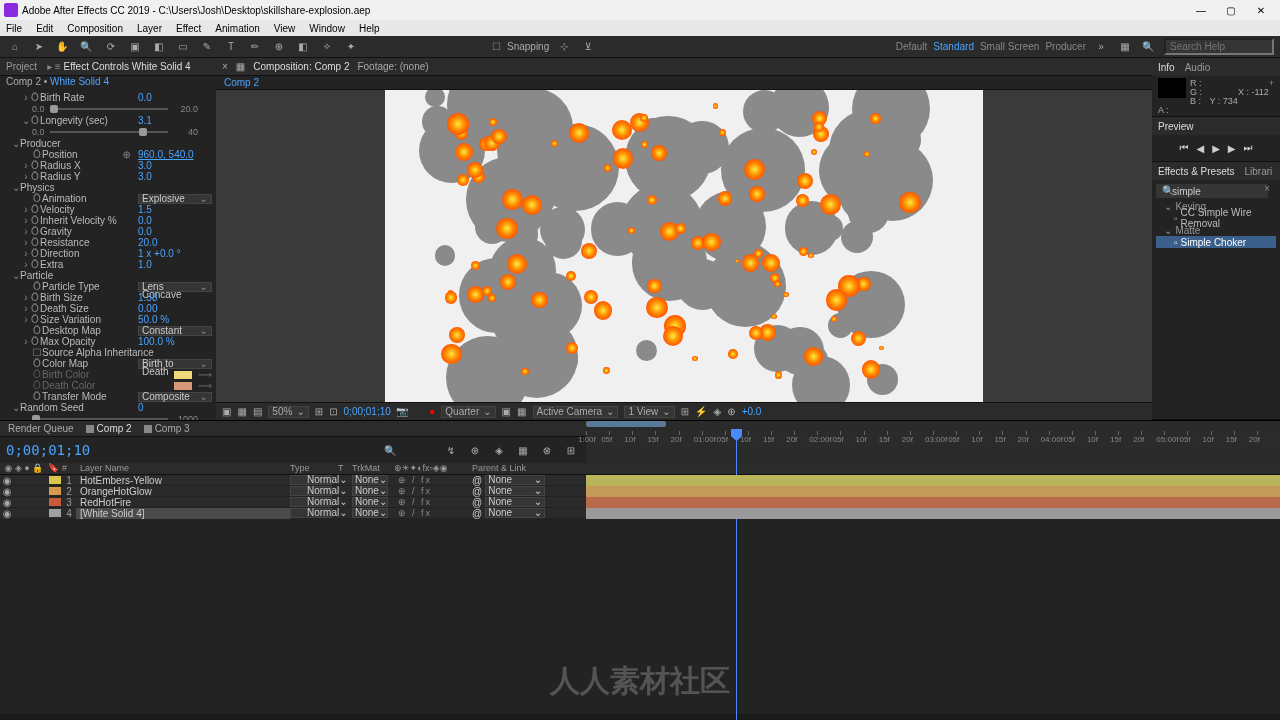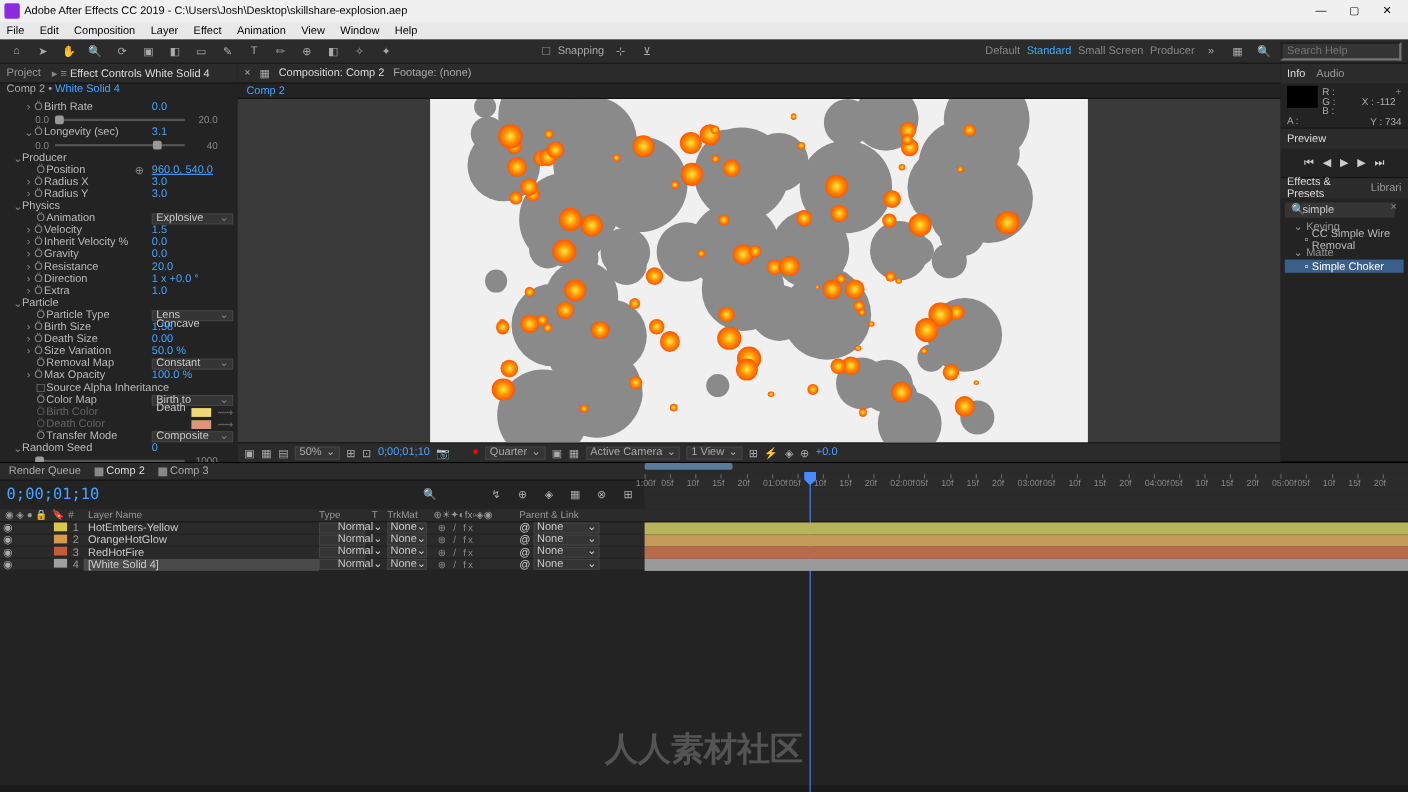--- a/index.html
+++ b/index.html
@@ -42,21 +42,21 @@
 .comp-tabs { height:18px; display:flex; align-items:center; gap:8px; padding:0 6px; background:#2b2b2b; border-bottom:1px solid #111; font-size:10px;}
 .comp-tabs .ct { color:#aaa; }
 .comp-crumb { height:14px; padding:0 8px; font-size:10px; color:#4aa3ff; border-bottom:1px solid #111; display:flex; align-items:center;}
 .viewer { flex:1; background:#3a3a3a; display:flex; align-items:center; justify-content:center; position:relative; overflow:hidden;}
 .canvas-white { width:598px; height:318px; background:#f0f0f0; position:relative; overflow:hidden;}
 .blob { position:absolute; background:#8a8a8a; border-radius:50%; }
 .ember { position:absolute; border-radius:50%; background: radial-gradient(circle, #ffeb3b 0%, #ff8c00 40%, #ff4500 80%); }
 .viewer-toolbar { height:18px; background:#2b2b2b; display:flex; align-items:center; gap:6px; padding:0 6px; font-size:10px; color:#aaa; border-top:1px solid #111;}
 .vt-item { display:flex; align-items:center; gap:2px;}
 .vt-dd { background:#353535; border:1px solid #444; padding:0 3px; height:12px; line-height:10px; display:flex; align-items:center; gap:4px;}
-.rightpanel { width:116px; background:#232323; display:flex; flex-direction:column;}
+.rightpanel { width:128px; background:#232323; display:flex; flex-direction:column;}
 .rp-section { border-bottom:1px solid #111;}
 .rp-tabs { height:18px; display:flex; align-items:center; gap:10px; padding:0 6px; background:#2b2b2b; font-size:10px;}
 .rp-tabs .rt{color:#999;} .rp-tabs .rt.active{color:#ddd;}
 .info-body { padding:2px 6px; font-size:9px; color:#aaa; height:40px;}
 .info-body .sw { width:28px; height:20px; background:#000; display:inline-block; float:left; margin-right:4px;}
 .info-body .row{height:9px;}
 .preview-body { height:26px; display:flex; align-items:center; justify-content:center; gap:8px; }
 .pbtn { color:#ccc; }
 .ep-body { font-size:10px; padding:2px 4px; color:#bbb;}
 .ep-search { width: calc(100% - 8px); background:#353535; border:none; color:#ccc; padding:1px 14px 1px 16px; margin:2px 0; font-size:10px; height:14px;}
@@ -323,21 +323,21 @@
       <div class="erow">
           <span class="ind1"></span>
           <span class="tw">›</span>
           <span class="sw">Ö</span>
           <span class="lbl">Size Variation</span>
           <span class="val">50.0 %</span>
         </div>
       <div class="erow">
           <span class="ind2"></span>
           <span class="sw">Ö</span>
-          <span class="lbl">Removal Map</span>
+          <span class="lbl">Desktop Map</span>
           <span class="val dd">
             <span>Constant</span>
             <span class="car">⌄</span>
           </span>
         </div>
       <div class="erow">
           <span class="ind1"></span>
           <span class="tw">›</span>
           <span class="sw">Ö</span>
           <span class="lbl">Max Opacity</span>

